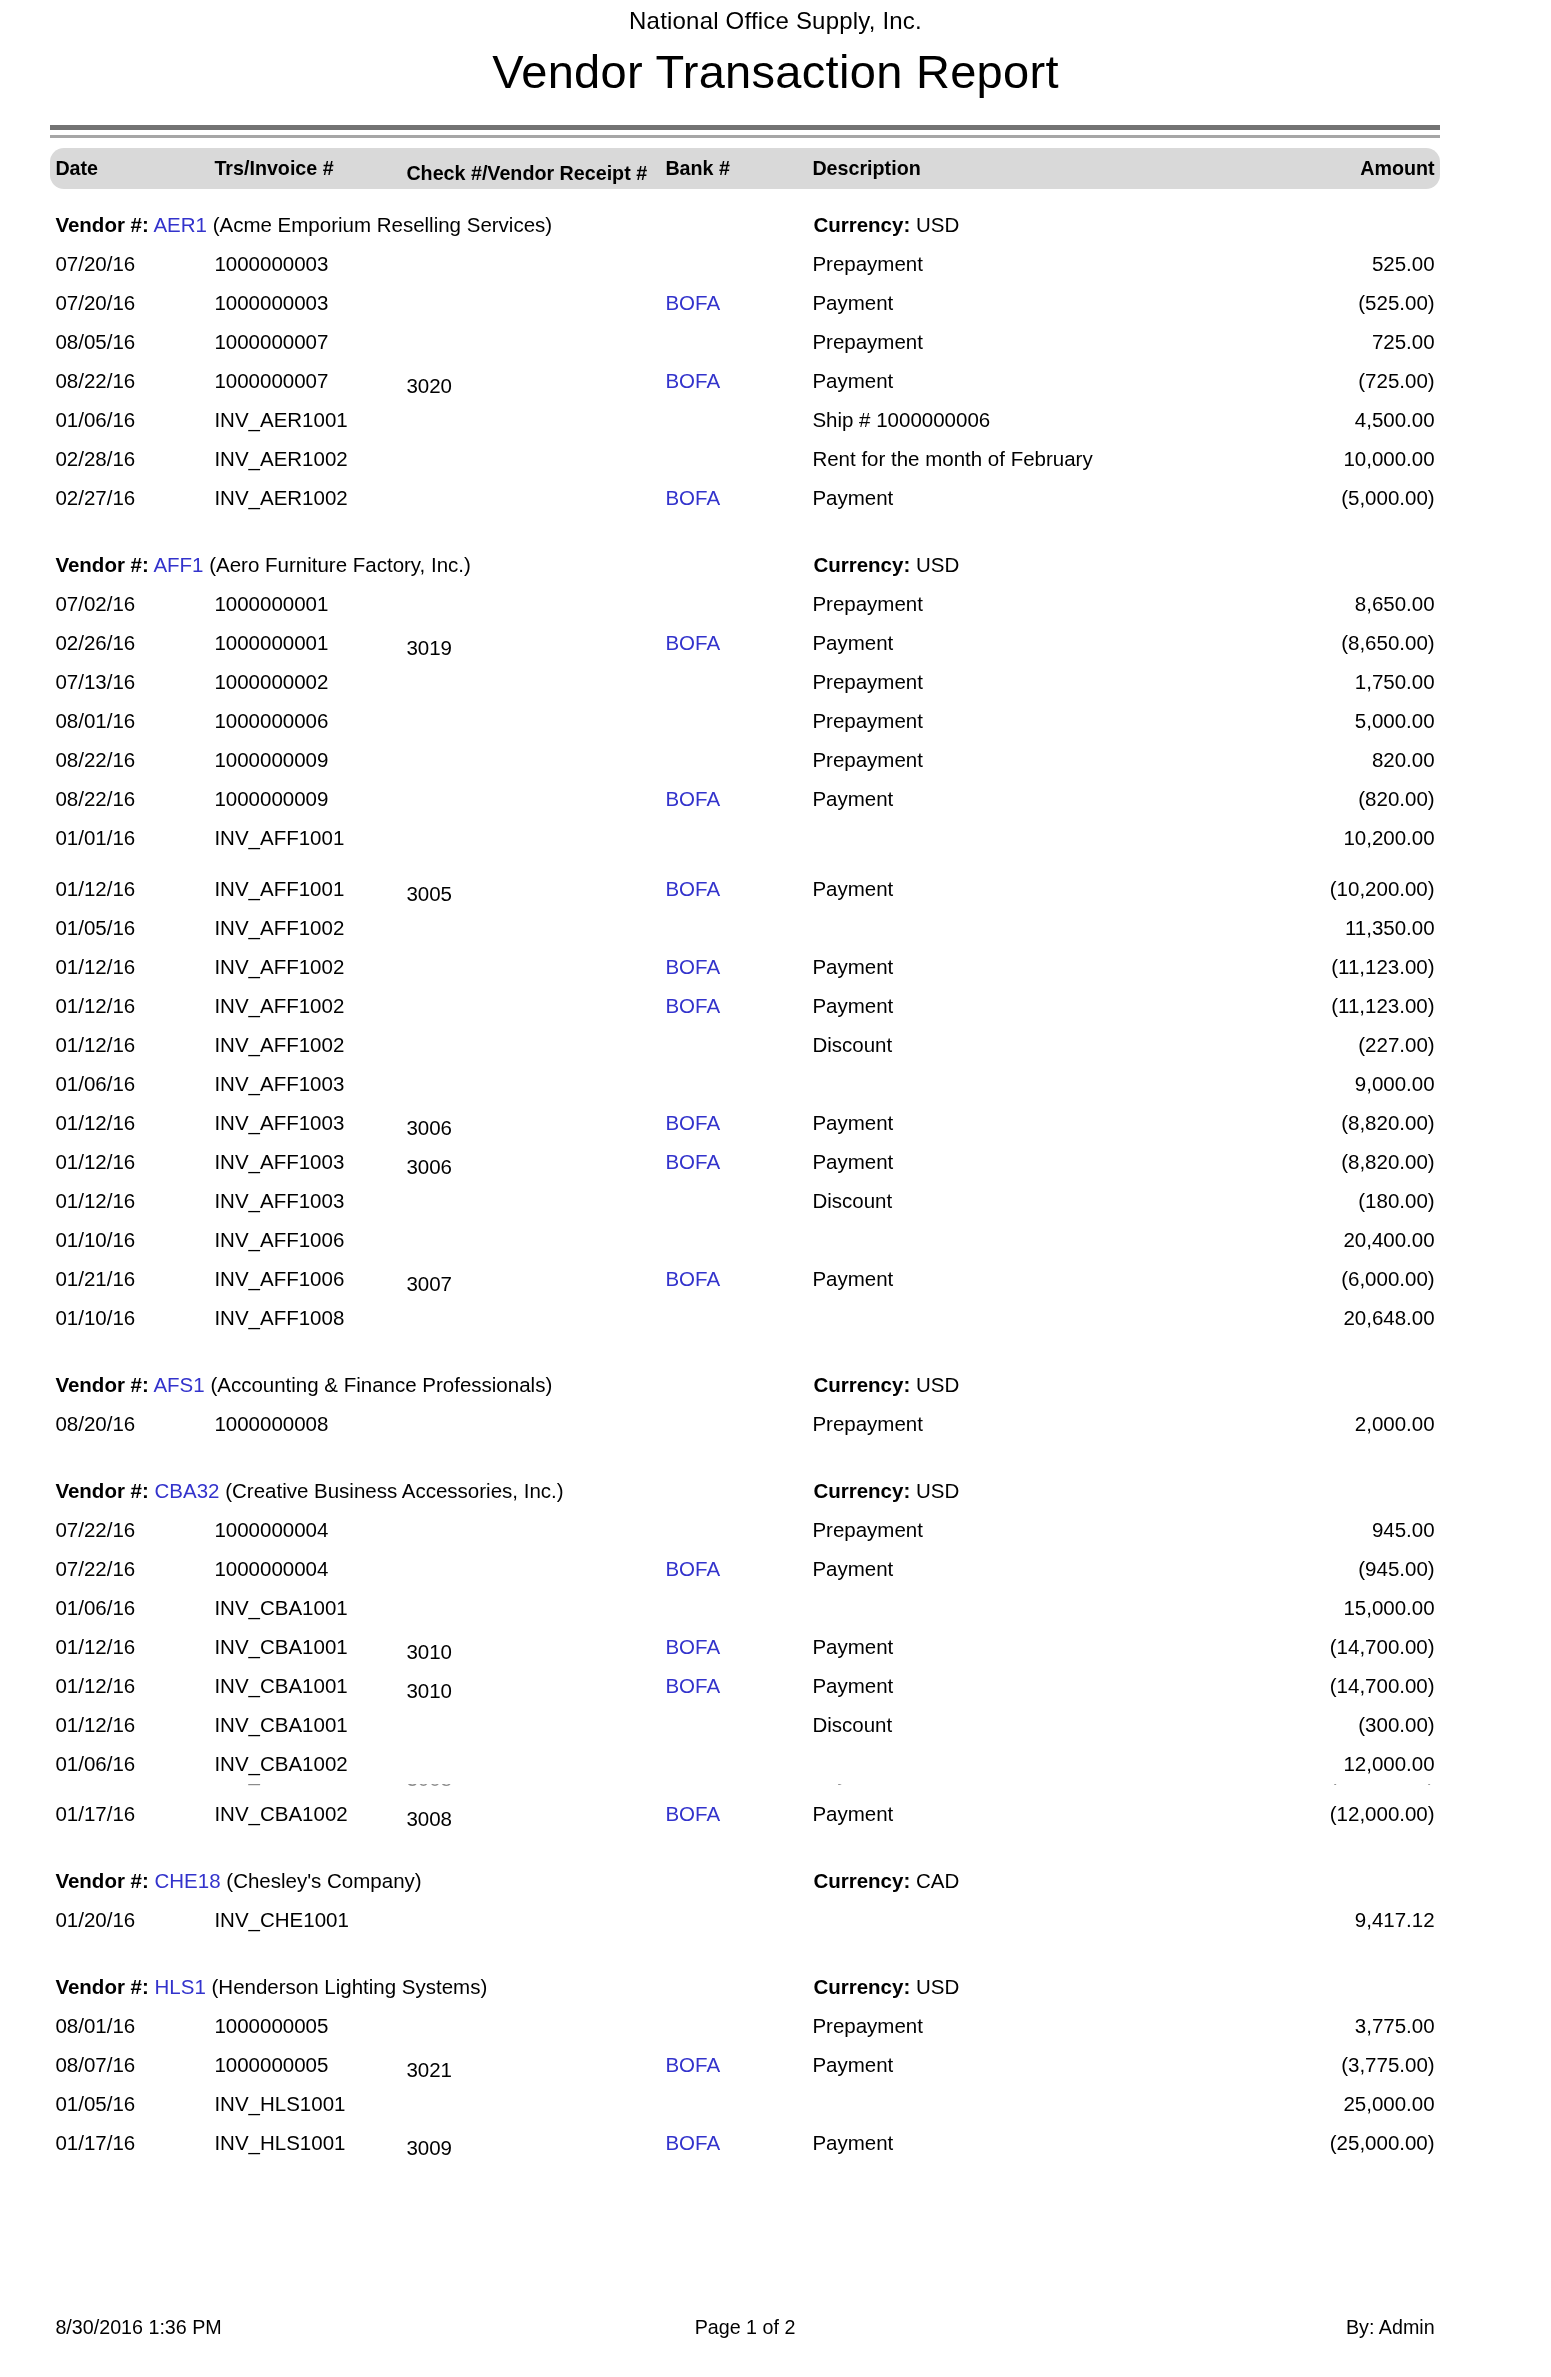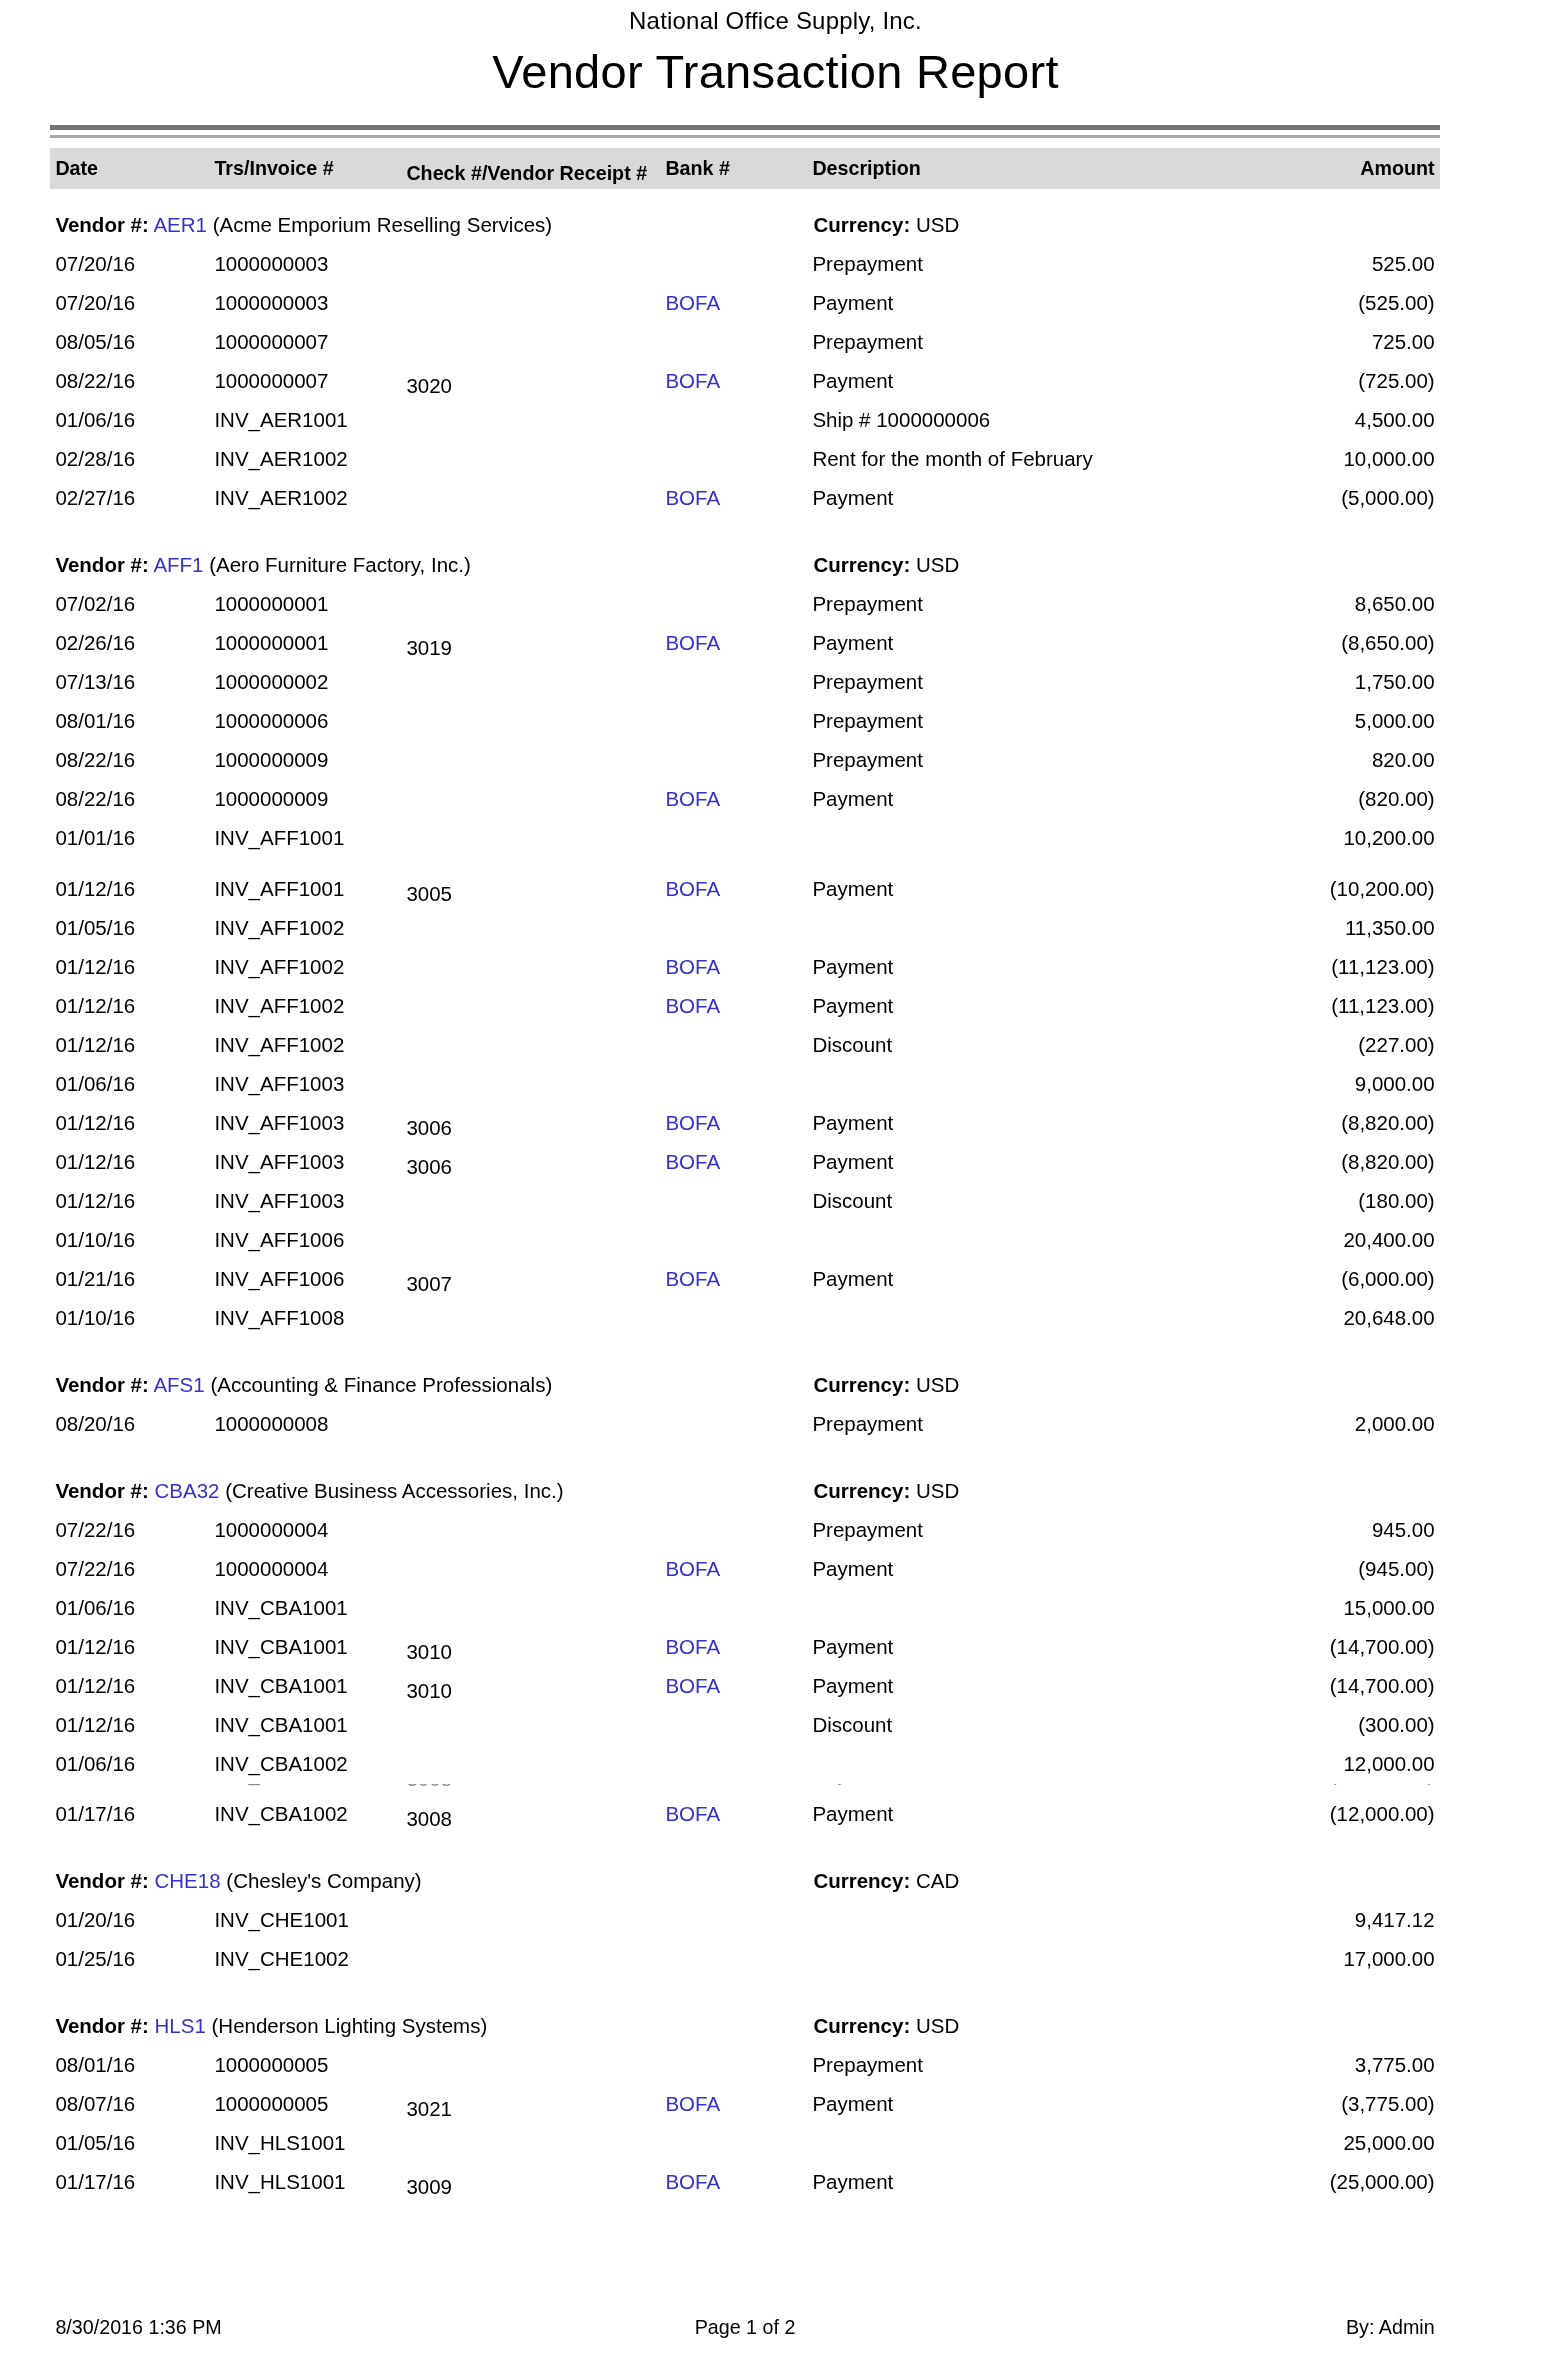--- a/index.html
+++ b/index.html
@@ -36,20 +36,21 @@
   .rule-dark  { height: 4.5px; background: var(--rule-dark); }
   .rule-light { height: 2.7px; background: var(--rule-light); margin-top: 5.4px; }
   .header-band {
     margin-top: 10.7px;
     background: var(--header-bg);
     height: 41px;
     display: flex;
     align-items: center;
     font-weight: bold;
     font-size: 19.7px;
+    border-radius: 14px;
   }
   .row {
     display: flex;
     align-items: center;
     height: 39px;
     font-size: 20.5px;
     justify-content: center;
   }
   .c-date   { width: 159px; padding-left: 5.4px;  flex: none; white-space: nowrap; }
   .c-trs    { width: 192px; flex: none; white-space: nowrap; }
@@ -430,28 +431,20 @@
             <div class="c-desc"><span class="b">Currency:</span> <span>CAD</span></div>
           </div>
           <div class="row">
             <div class="c-date">01/20/16</div>
             <div class="c-trs">INV_CHE1001</div>
             <div class="c-check"></div>
             <div class="c-bank"></div>
             <div class="c-desc"></div>
             <div class="c-amount">9,417.12</div>
           </div>
-          <div class="row">
-            <div class="c-date">01/25/16</div>
-            <div class="c-trs">INV_CHE1002</div>
-            <div class="c-check"></div>
-            <div class="c-bank"></div>
-            <div class="c-desc"></div>
-            <div class="c-amount">17,000.00</div>
-          </div>
         </div>
         <div class="section">
           <div class="vendor-line">
             <div class="v-left"><span class="b">Vendor #:</span> <span class="link">HLS1</span> <span>(Henderson Lighting Systems)</span></div>
             <div class="c-desc"><span class="b">Currency:</span> <span>USD</span></div>
           </div>
           <div class="row">
             <div class="c-date">08/01/16</div>
             <div class="c-trs">1000000005</div>
             <div class="c-check"></div>

